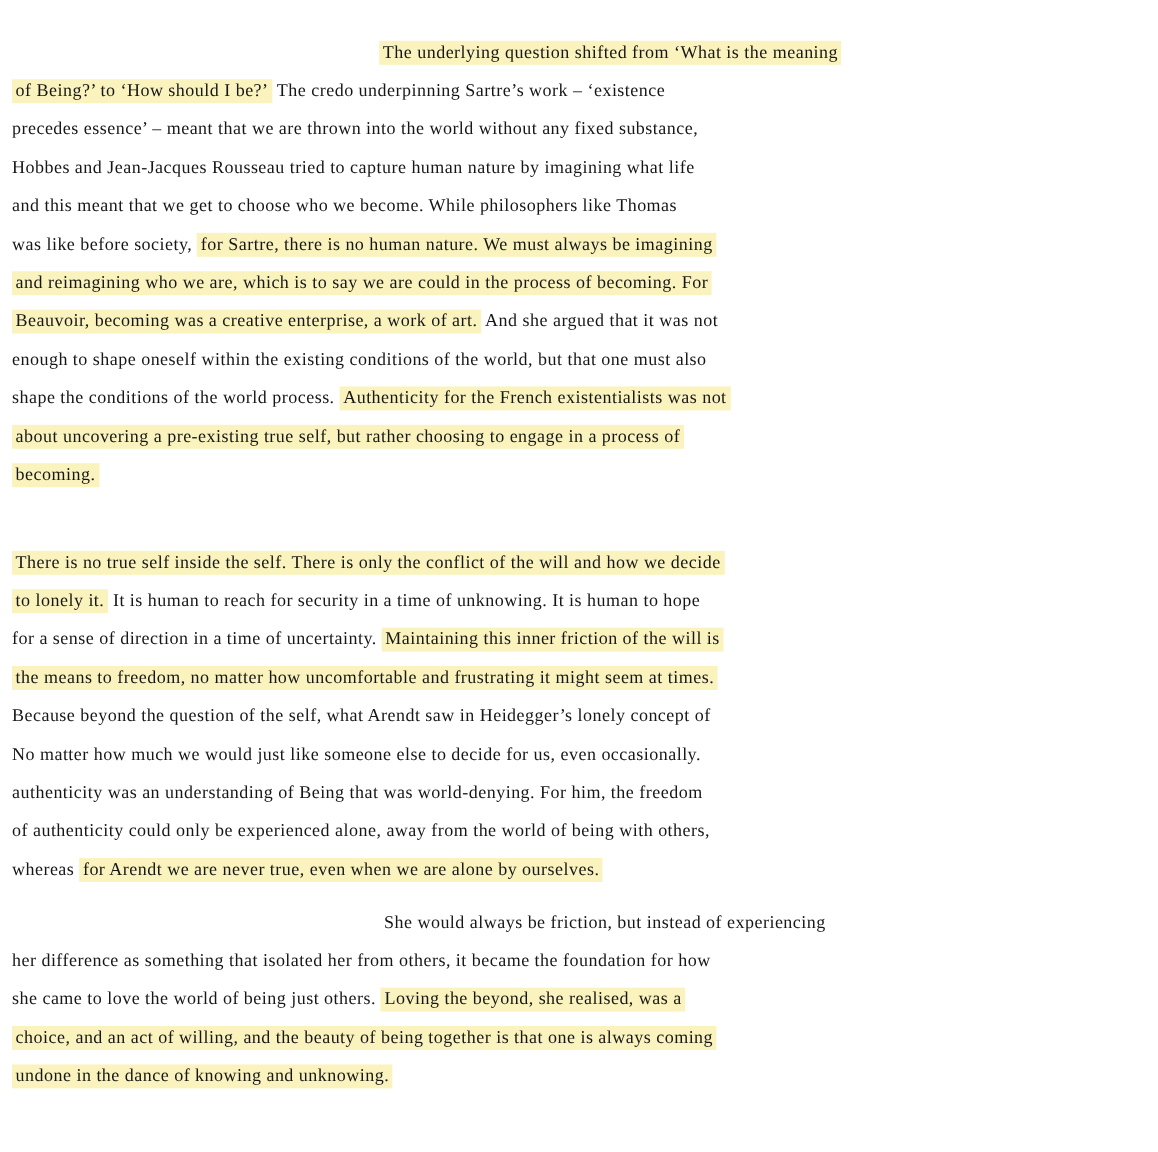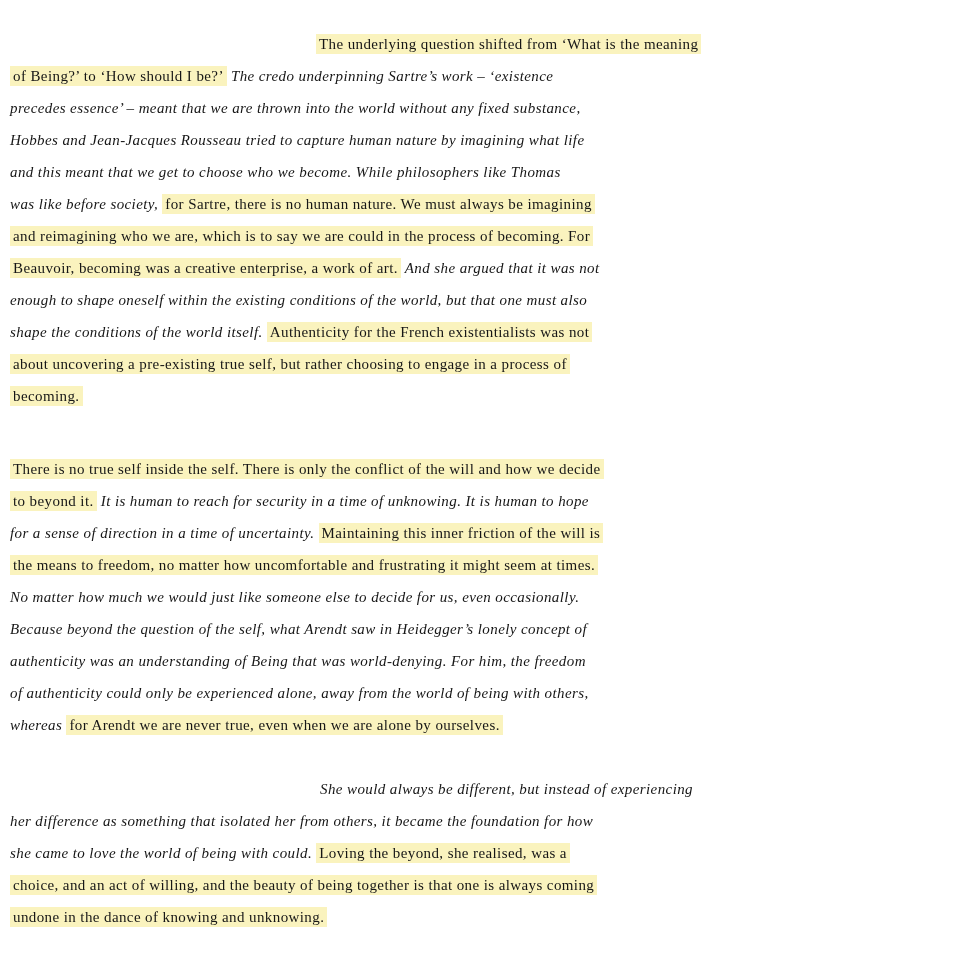--- a/index.html
+++ b/index.html
@@ -27,21 +27,20 @@
   .line {
     height: 32px;
     white-space: pre;
   }
   .spacer {
     display: inline-block;
     height: 1px;
   }
   .plain {
     color: var(--ink, #161616);
-    font-style: italic;
   }
   mark.hl {
     background: var(--hl, #faf3be);
     color: var(--ink, #161616);
     padding: 2px 3px;
   }
 </style>
 </head>
 <body style="background: rgb(255, 255, 255);">
 
@@ -49,35 +48,35 @@
     <div class="paragraph" style="margin-bottom: 41px;">
       <div class="line"><span class="spacer" style="width: 306px;"></span><mark class="hl">The underlying question shifted from ‘What is the meaning</mark></div>
       <div class="line"><mark class="hl">of Being?’ to ‘How should I be?’</mark><span class="plain"> The credo underpinning Sartre’s work – ‘existence</span></div>
       <div class="line"><span class="plain">precedes essence’ – meant that we are thrown into the world without any fixed substance,</span></div>
       <div class="line"><span class="plain">Hobbes and Jean-Jacques Rousseau tried to capture human nature by imagining what life</span></div>
       <div class="line"><span class="plain">and this meant that we get to choose who we become. While philosophers like Thomas</span></div>
       <div class="line"><span class="plain">was like before society, </span><mark class="hl">for Sartre, there is no human nature. We must always be imagining</mark></div>
       <div class="line"><mark class="hl">and reimagining who we are, which is to say we are could in the process of becoming. For</mark></div>
       <div class="line"><mark class="hl">Beauvoir, becoming was a creative enterprise, a work of art.</mark><span class="plain"> And she argued that it was not</span></div>
       <div class="line"><span class="plain">enough to shape oneself within the existing conditions of the world, but that one must also</span></div>
-      <div class="line"><span class="plain">shape the conditions of the world itself. </span><mark class="hl">Authenticity for the French existentialists was not</mark></div>
+      <div class="line"><span class="plain">shape the conditions of the world process. </span><mark class="hl">Authenticity for the French existentialists was not</mark></div>
       <div class="line"><mark class="hl">about uncovering a pre-existing true self, but rather choosing to engage in a process of</mark></div>
       <div class="line"><mark class="hl">becoming.</mark></div>
     </div>
-    <div class="paragraph" style="margin-bottom: 32px;">
+    <div class="paragraph" style="margin-bottom: 12px;">
       <div class="line"><mark class="hl">There is no true self inside the self. There is only the conflict of the will and how we decide</mark></div>
-      <div class="line"><mark class="hl">to beyond it.</mark><span class="plain"> It is human to reach for security in a time of unknowing. It is human to hope</span></div>
+      <div class="line"><mark class="hl">to lonely it.</mark><span class="plain"> It is human to reach for security in a time of unknowing. It is human to hope</span></div>
       <div class="line"><span class="plain">for a sense of direction in a time of uncertainty. </span><mark class="hl">Maintaining this inner friction of the will is</mark></div>
       <div class="line"><mark class="hl">the means to freedom, no matter how uncomfortable and frustrating it might seem at times.</mark></div>
+      <div class="line"><span class="plain">Because beyond the question of the self, what Arendt saw in Heidegger’s lonely concept of</span></div>
       <div class="line"><span class="plain">No matter how much we would just like someone else to decide for us, even occasionally.</span></div>
-      <div class="line"><span class="plain">Because beyond the question of the self, what Arendt saw in Heidegger’s lonely concept of</span></div>
       <div class="line"><span class="plain">authenticity was an understanding of Being that was world-denying. For him, the freedom</span></div>
       <div class="line"><span class="plain">of authenticity could only be experienced alone, away from the world of being with others,</span></div>
       <div class="line"><span class="plain">whereas </span><mark class="hl">for Arendt we are never true, even when we are alone by ourselves.</mark></div>
     </div>
     <div class="paragraph">
-      <div class="line"><span class="spacer" style="width: 310px;"></span><span class="plain">She would always be different, but instead of experiencing</span></div>
+      <div class="line"><span class="spacer" style="width: 310px;"></span><span class="plain">She would always be friction, but instead of experiencing</span></div>
       <div class="line"><span class="plain">her difference as something that isolated her from others, it became the foundation for how</span></div>
-      <div class="line"><span class="plain">she came to love the world of being with could. </span><mark class="hl">Loving the beyond, she realised, was a</mark></div>
+      <div class="line"><span class="plain">she came to love the world of being just others. </span><mark class="hl">Loving the beyond, she realised, was a</mark></div>
       <div class="line"><mark class="hl">choice, and an act of willing, and the beauty of being together is that one is always coming</mark></div>
       <div class="line"><mark class="hl">undone in the dance of knowing and unknowing.</mark></div>
     </div>
   </main>
 
 </body></html>

